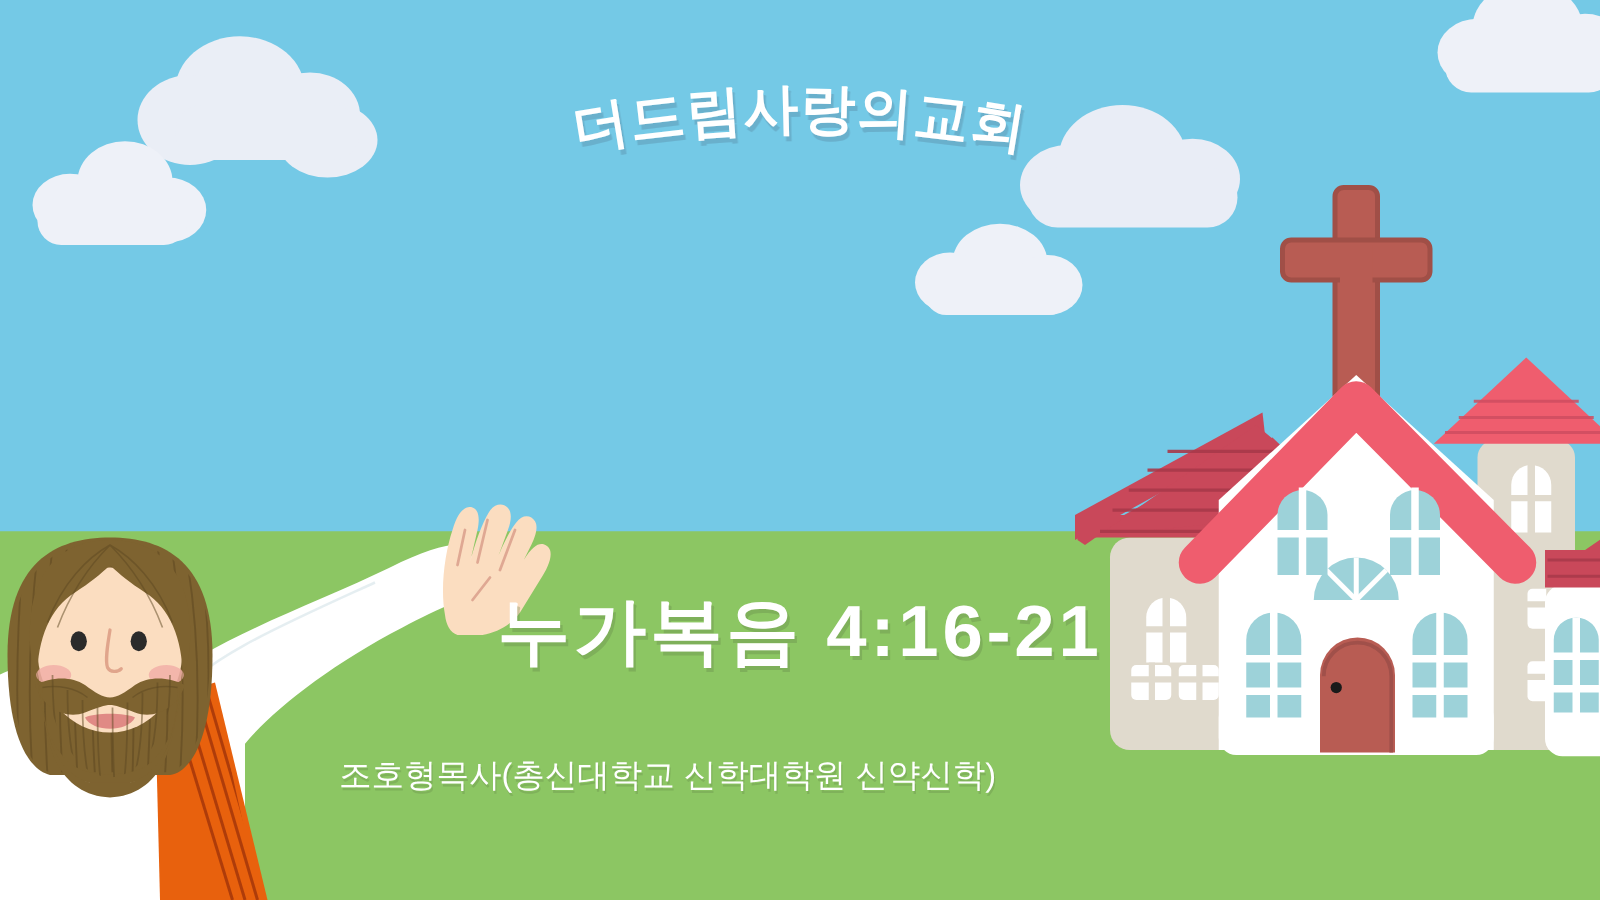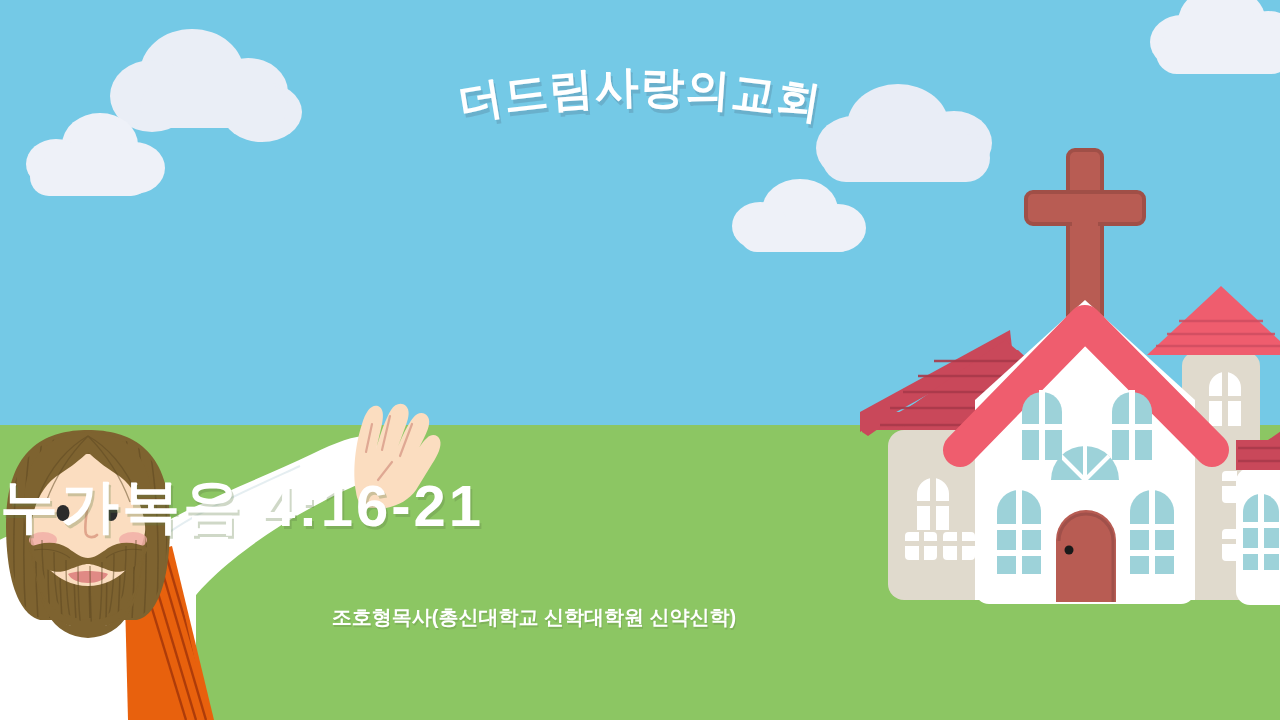--- a/index.html
+++ b/index.html
@@ -59,39 +59,40 @@
     line-height: 1;
     text-shadow: 4px 5px 0 rgba(90,125,145,0.30);
     pointer-events: none;
   }
 
   #scripture-ref {
     position: absolute;
     left: 0;
     top: 477px;
     width: 1280px;
+    text-align: center;
     z-index: 35;
     font-size: 58px;
     font-weight: 700;
     color: #ffffff;
     letter-spacing: 3px;
     line-height: 1;
     text-shadow: 2px 3px 0 rgba(95,125,70,0.30);
     pointer-events: none;
   }
 
   #speaker-line {
     position: absolute;
     left: 0;
     top: 607px;
     width: 1068px;
     text-align: center;
     z-index: 35;
-    font-size: 20px;
-    font-weight: 700;
+    font-size: 26px;
+    font-weight: 400;
     color: #ffffff;
     letter-spacing: 0px;
     line-height: 1;
     text-shadow: 1px 2px 0 rgba(95,125,70,0.28);
     pointer-events: none;
   }
 </style>
 </head>
 <body>
 

